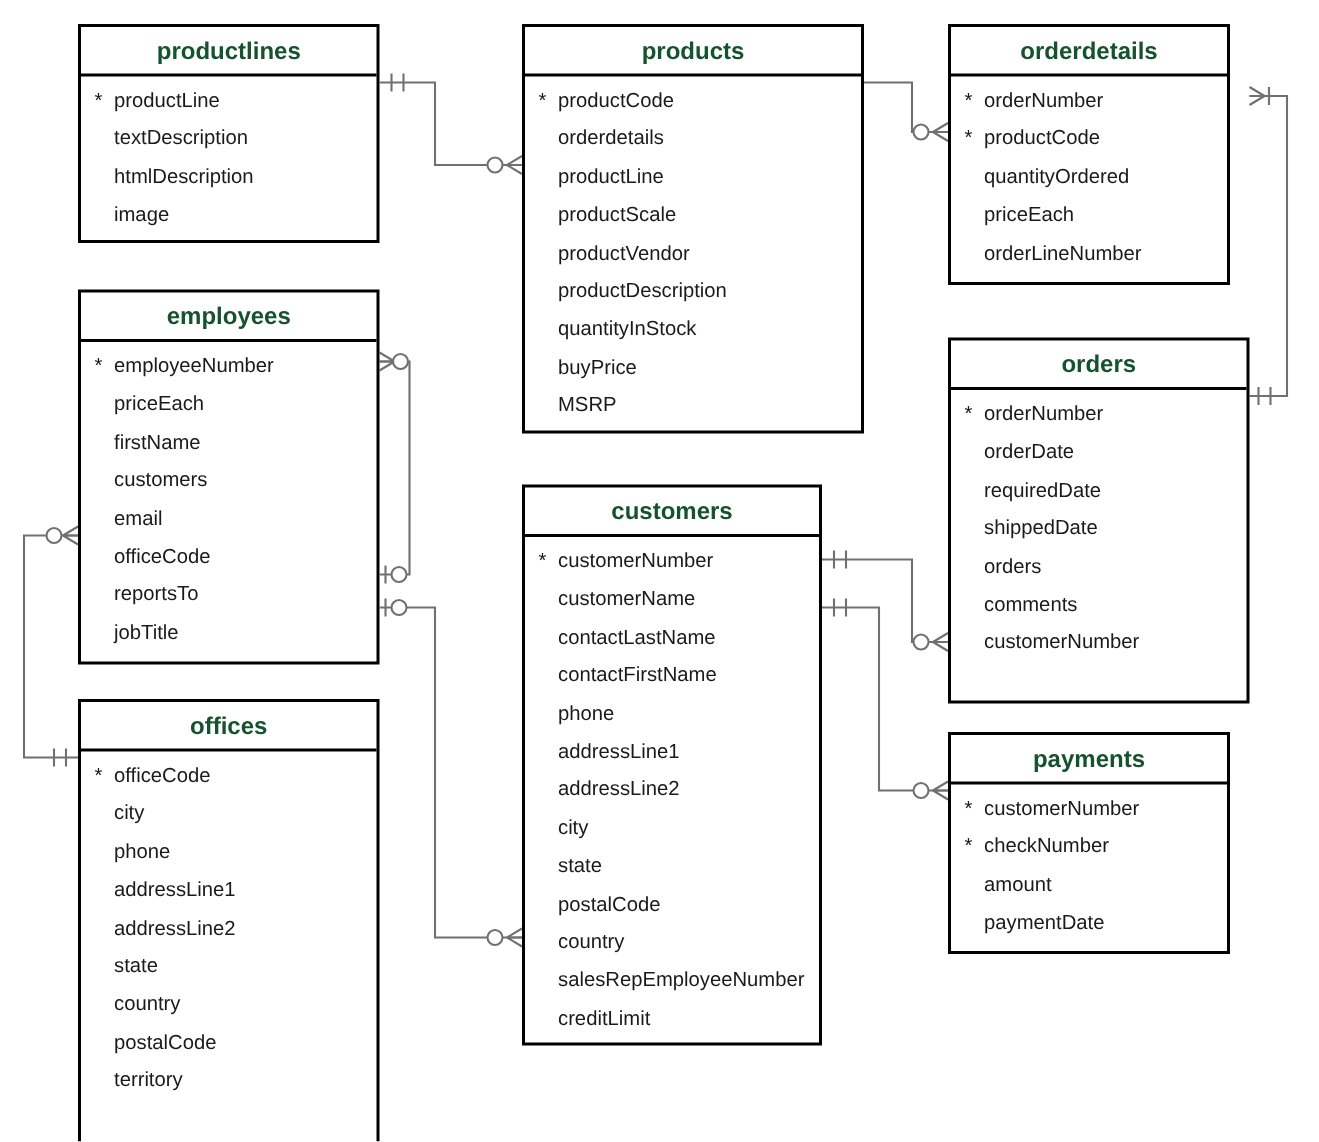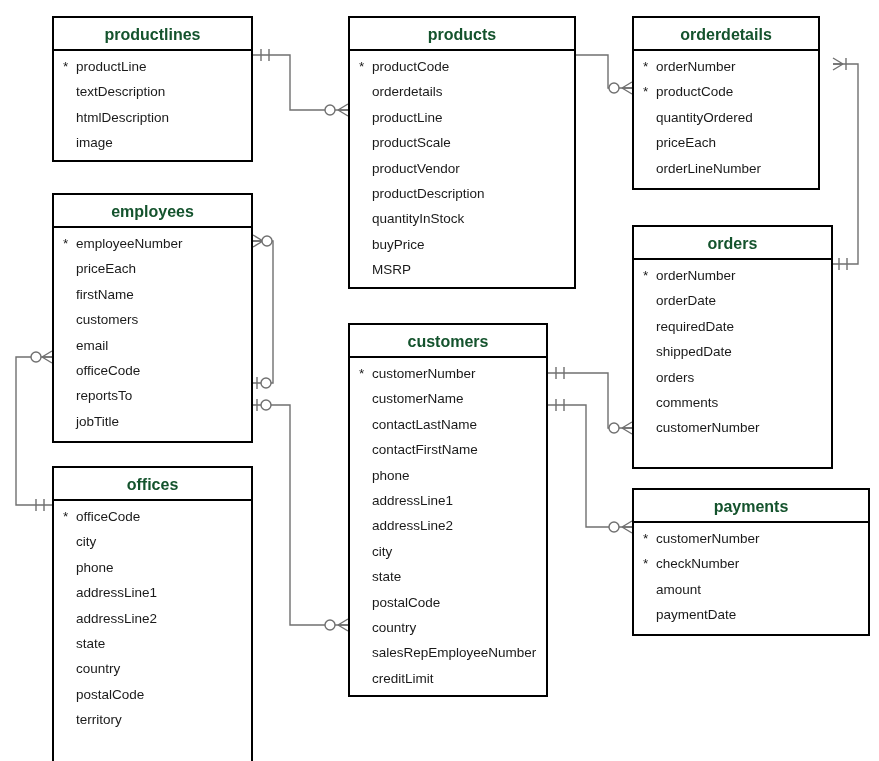--- a/index.html
+++ b/index.html
@@ -390,21 +390,21 @@
           <span class="star"></span>
           <span class="fname">postalCode</span>
         </div>
         <div class="frow">
           <span class="star"></span>
           <span class="fname">territory</span>
         </div>
       </div>
   </div>
 
-  <div class="entity" style="left:632px; top:488px; width:238px; height:148px">
+  <div class="entity" style="left:632px; top:488px; width:188px; height:148px">
     <div class="entity-title">payments</div>
     <div class="entity-fields">
         <div class="frow">
           <span class="star">*</span>
           <span class="fname">customerNumber</span>
         </div>
         <div class="frow">
           <span class="star">*</span>
           <span class="fname">checkNumber</span>
         </div>

